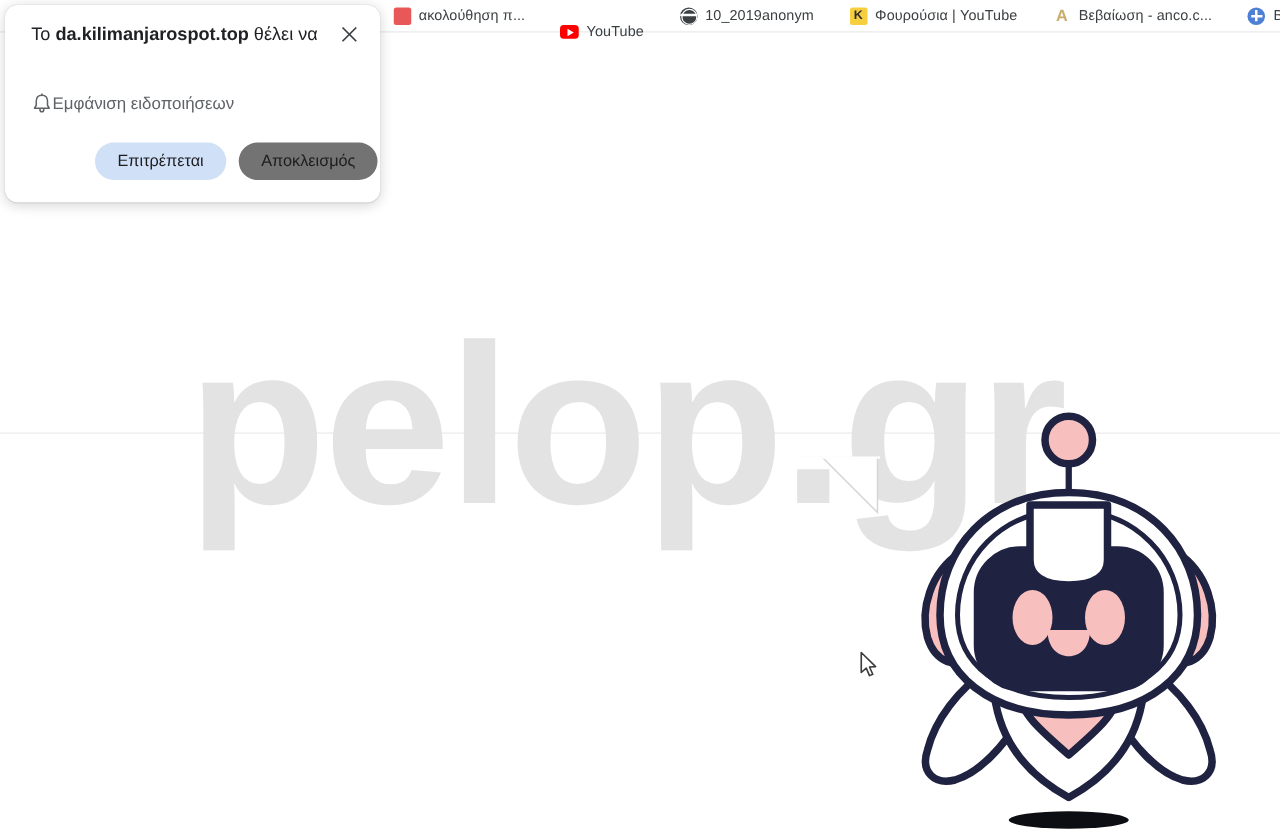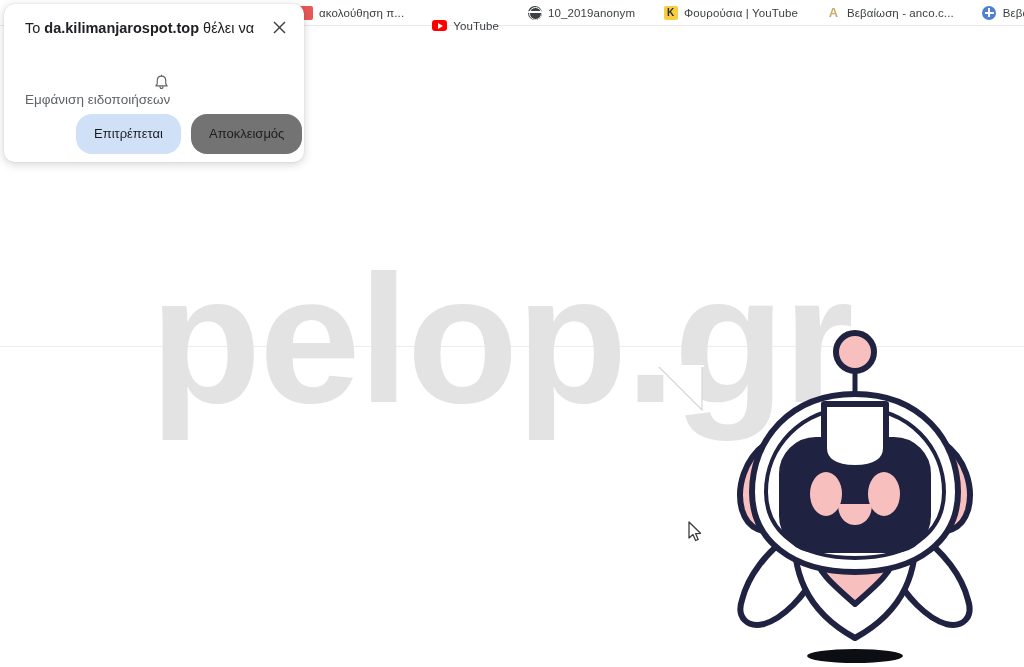--- a/index.html
+++ b/index.html
@@ -15,21 +15,21 @@
   #bookmark-bar {
     position: absolute;
     top: 0; left: 0;
     width: 1024px;
     height: 26px;
     background: #ffffff;
     border-bottom: 1px solid #e8eaed;
     display: flex;
     align-items: center;
     gap: 0px;
-    padding-left: 0px;
+    padding-left: 16px;
     white-space: nowrap;
     z-index: 1;
   }
   .bm {
     display: flex;
     align-items: center;
     gap: 6px;
     padding: 3px 8px 3px 6px;
     height: 22px;
     border-radius: 4px;
@@ -242,41 +242,40 @@
     top: 12px;
     width: 22px; height: 22px;
     cursor: pointer;
     display: flex; align-items: center; justify-content: center;
   }
   #permission-row {
     position: absolute;
     left: 21px;
     top: 70px;
     display: flex;
-    align-items: flex-end;
-    flex-direction: column;
+    align-items: flex-start;
   }
   #bell-icon { width: 17px; height: 18px; flex: 0 0 17px; }
   #permission-label {
     font-size: 13.5px;
     color: #5f6368;
     line-height: 18px;
   }
   #dialog-buttons {
     position: absolute;
     left: 72px;
     top: 110px;
     display: flex;
     gap: 10px;
   }
   .dlg-btn {
     background: #cfe0f7;
     border: none;
     border-radius: 16px;
-    height: 40px;
+    height: 30px;
     padding: 0 18px;
     font-family: "Liberation Sans", sans-serif;
     font-size: 13px;
     color: #1d1d1f;
     cursor: pointer;
     line-height: 30px;
     white-space: nowrap;
   }
   .dlg-btn.secondary { background: #737373; }
 </style>

